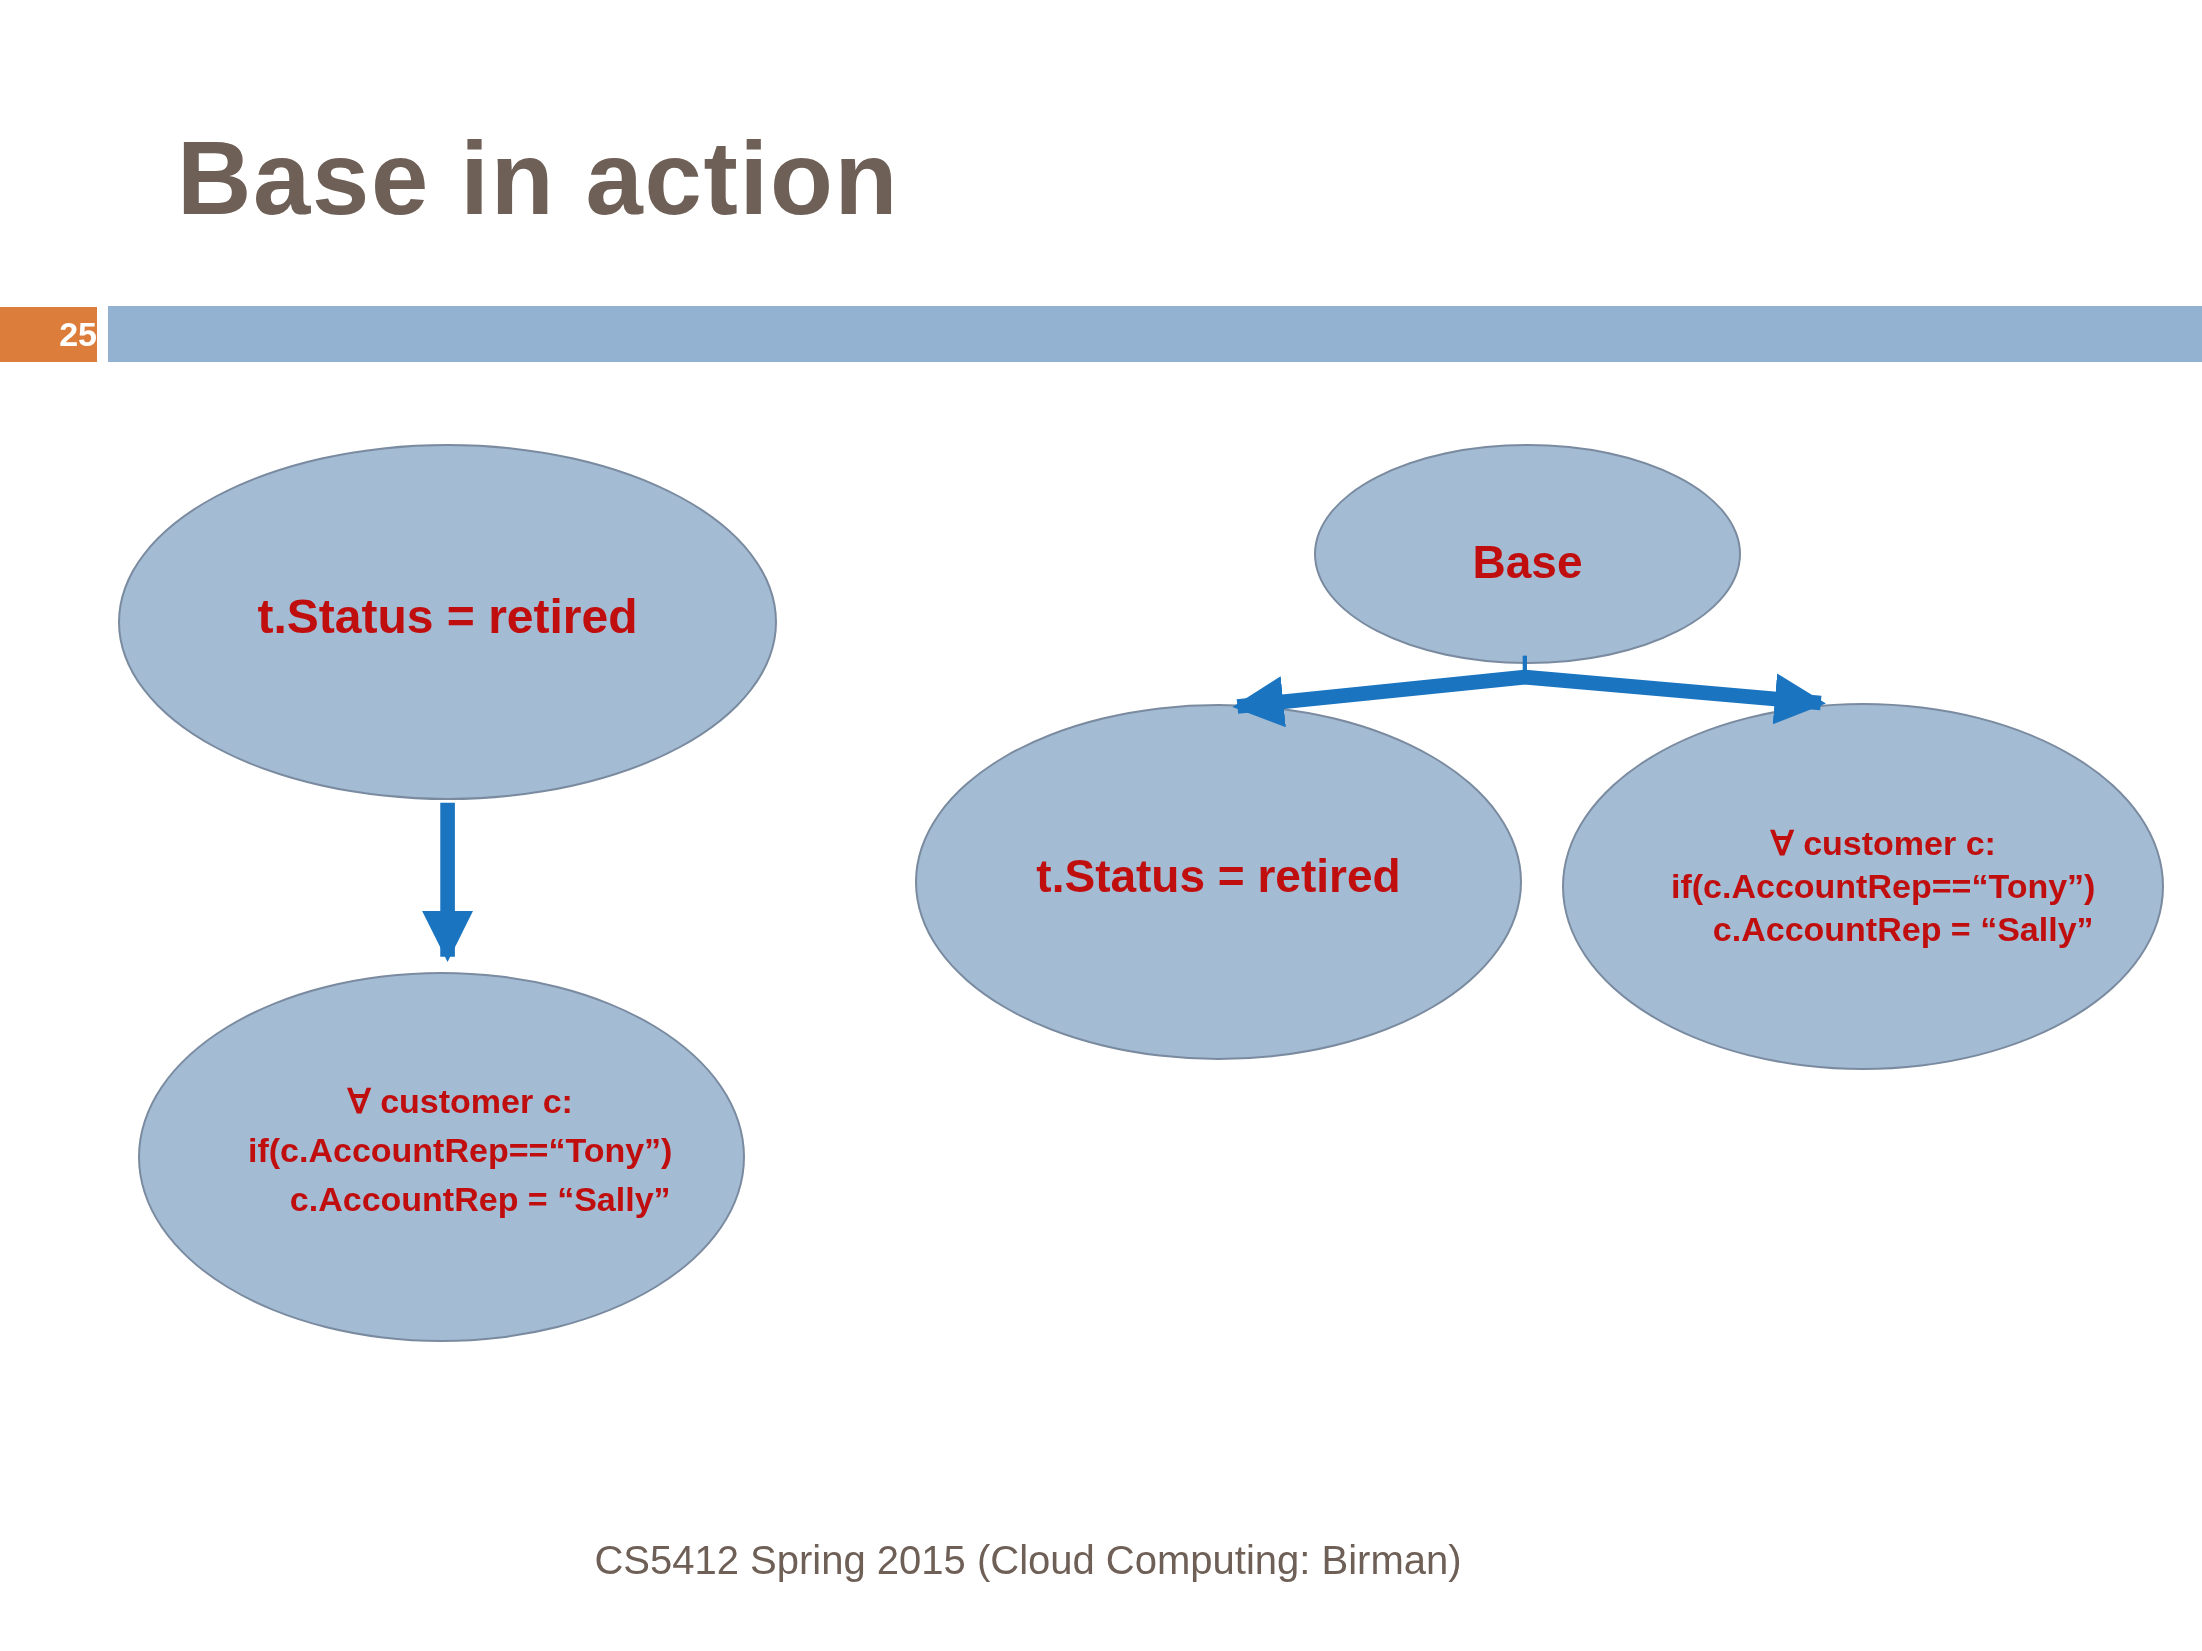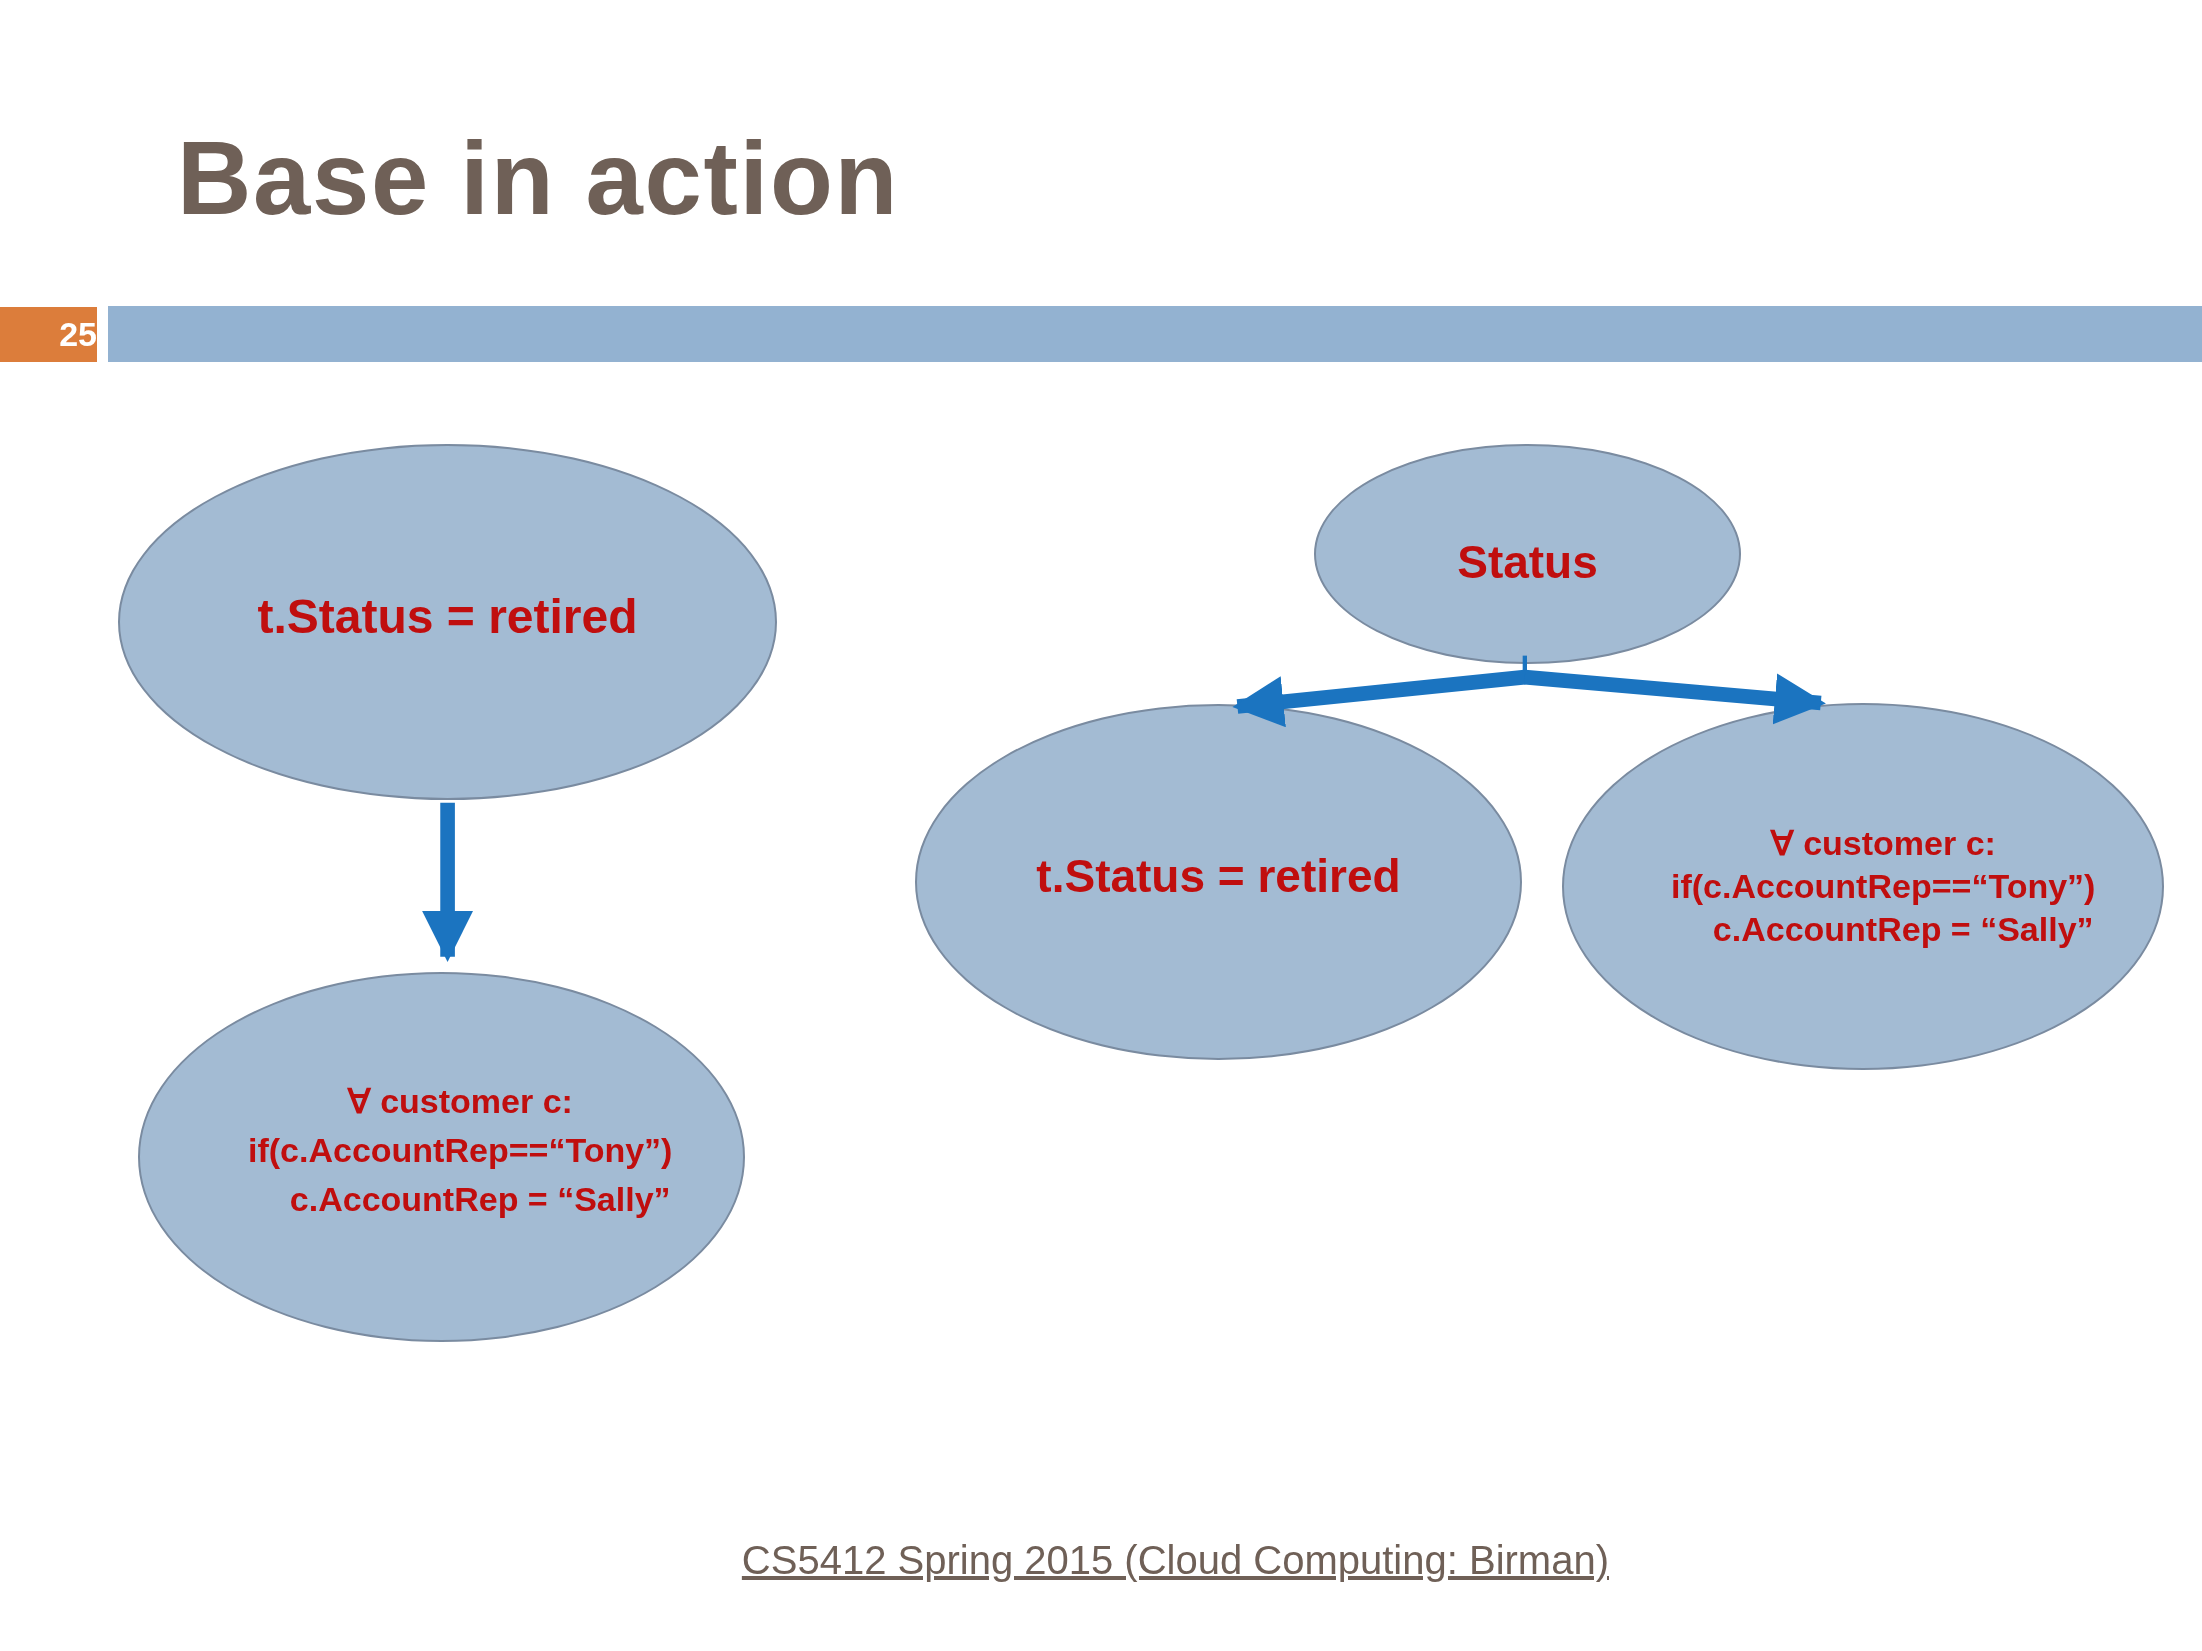--- a/index.html
+++ b/index.html
@@ -52,21 +52,21 @@
   .code-block span{display:block;}
   .code-block span.indent{padding-left:40px;}
   
   .arrow-layer{
     position:absolute;left:0;top:0;width:2203px;height:1652px;
     pointer-events:none;
   }
   
   .footer{
     position:absolute;left:447px;top:1538px;width:1162px;
-    text-align:right;font-size:40px;color:#6F6057;text-decoration:underline;
+    text-align:center;font-size:40px;color:#6F6057;
   }
 </style>
 </head>
 <body>
 
 <div class="slide-title">Base in action</div>
 <div class="slide-number">
   <span>25</span>
 </div>
 <div class="accent-bar"></div>
@@ -90,21 +90,21 @@
 </svg>
 
 <div class="red-label lbl-left-cond">t.Status = retired</div>
 
 <div class="code-block blk-left-action">
   <span>∀ customer c:</span>
   <span>if(c.AccountRep==“Tony”)</span>
   <span class="indent">c.AccountRep = “Sally”</span>
 </div>
 
-<div class="red-label lbl-start">Status</div>
+<div class="red-label lbl-start">Base</div>
 
 <div class="red-label lbl-mid-cond">t.Status = retired</div>
 
 <div class="code-block blk-right-action">
   <span>∀ customer c:</span>
   <span>if(c.AccountRep==“Tony”)</span>
   <span class="indent">c.AccountRep = “Sally”</span>
 </div>
 
 <div class="footer">CS5412 Spring 2015 (Cloud Computing: Birman)</div>

